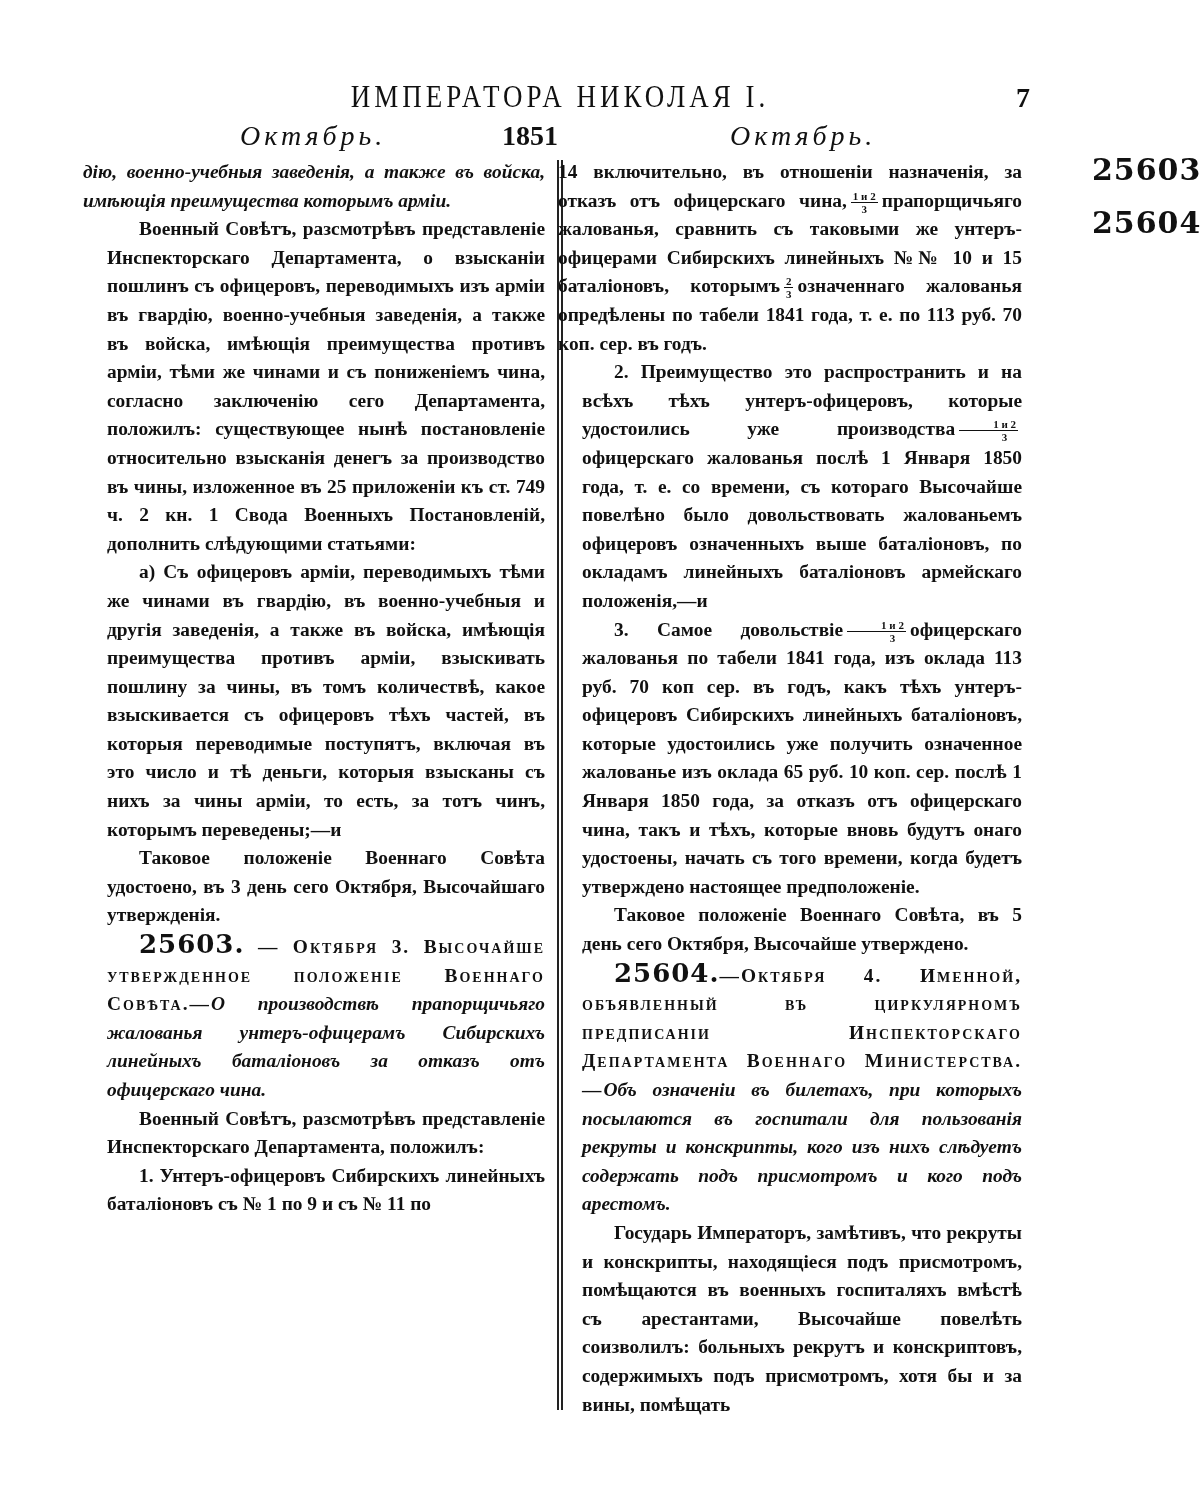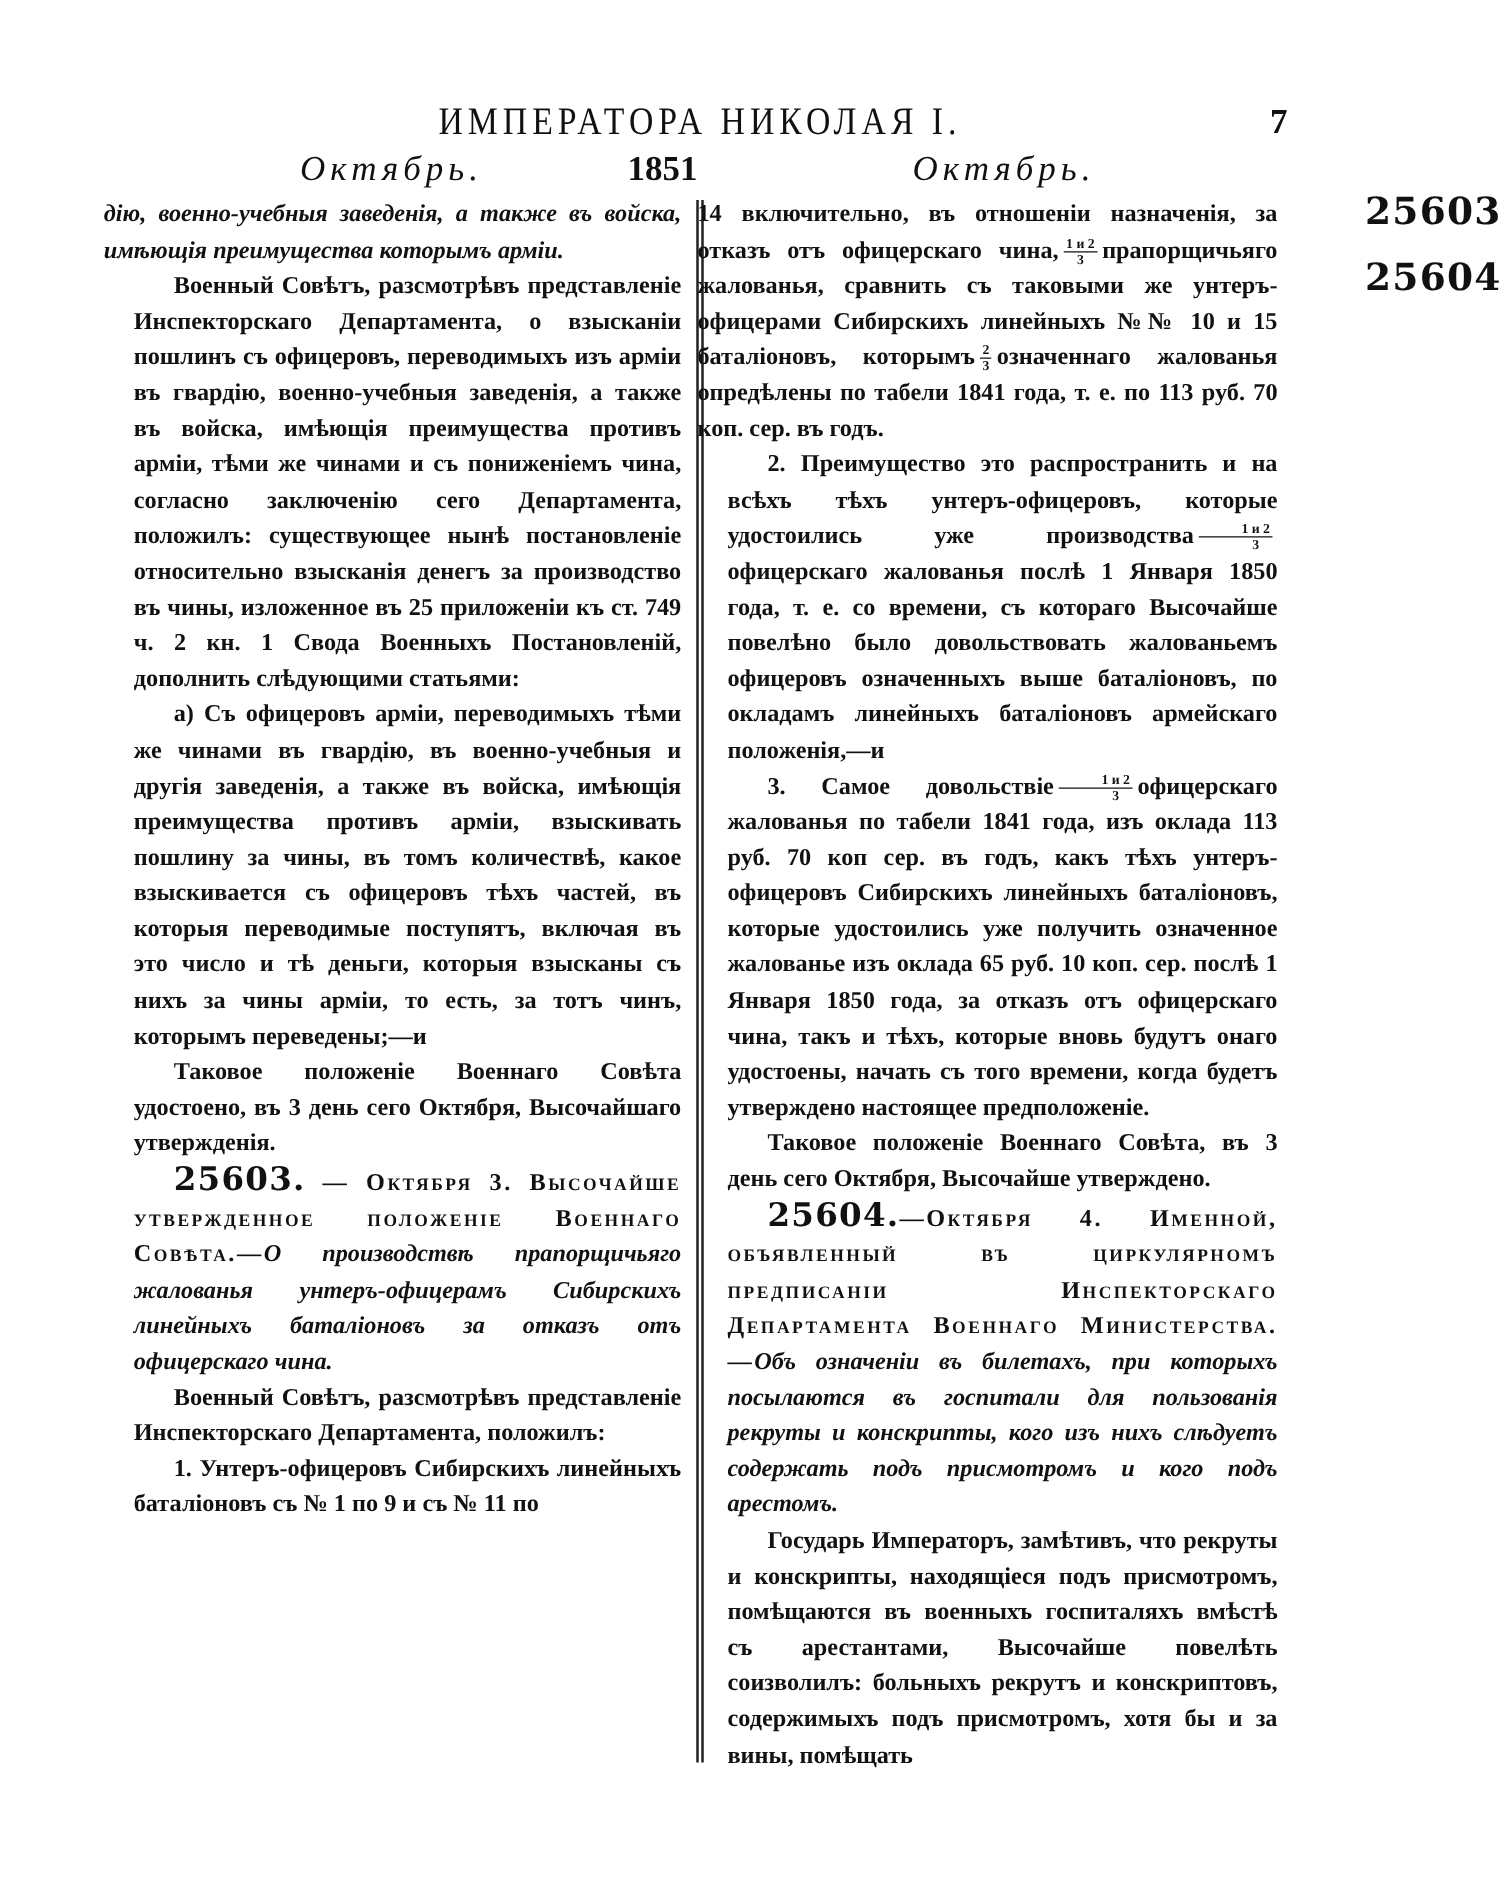--- a/index.html
+++ b/index.html
@@ -81,16 +81,16 @@
   <p class="indent">Таковое положеніе Военнаго Совѣта удостоено, въ 3 день сего Октября, Высочайшаго утвержденія.</p>
   <p class="indent"><span class="num-head">25603.</span><span class="smallcaps"> — Октября 3. Высочайше утвержденное положеніе Военнаго Совѣта.—</span><span class="italic">О производствѣ прапорщичьяго жалованья унтеръ-офицерамъ Сибирскихъ линейныхъ баталіоновъ за отказъ отъ офицерскаго чина.</span></p>
   <p class="indent">Военный Совѣтъ, разсмотрѣвъ представленіе Инспекторскаго Департамента, положилъ:</p>
   <p class="indent">1. Унтеръ-офицеровъ Сибирскихъ линейныхъ баталіоновъ съ № 1 по 9 и съ № 11 по</p>
 </div>
 
 <div class="column col-right">
   <p><span>14 включительно, въ отношеніи назначенія, за отказъ отъ офицерскаго чина,</span><span class="frac"><span class="num">1 и 2</span><span class="den">3</span></span><span>прапорщичьяго жалованья, сравнить съ таковыми же унтеръ-офицерами Сибирскихъ линейныхъ №№ 10 и 15 баталіоновъ, которымъ</span><span class="frac"><span class="num">2</span><span class="den">3</span></span><span>означеннаго жалованья опредѣлены по табели 1841 года, т. е. по 113 руб. 70 коп. сер. въ годъ.</span></p>
   <p class="indent"><span>2. Преимущество это распространить и на всѣхъ тѣхъ унтеръ-офицеровъ, которые удостоились уже производства</span><span class="frac"><span class="num">1 и 2</span><span class="den">3</span></span><span>офицерскаго жалованья послѣ 1 Января 1850 года, т. е. со времени, съ котораго Высочайше повелѣно было довольствовать жалованьемъ офицеровъ означенныхъ выше баталіоновъ, по окладамъ линейныхъ баталіоновъ армейскаго положенія,—и</span></p>
   <p class="indent"><span>3. Самое довольствіе</span><span class="frac"><span class="num">1 и 2</span><span class="den">3</span></span><span>офицерскаго жалованья по табели 1841 года, изъ оклада 113 руб. 70 коп сер. въ годъ, какъ тѣхъ унтеръ-офицеровъ Сибирскихъ линейныхъ баталіоновъ, которые удостоились уже получить означенное жалованье изъ оклада 65 руб. 10 коп. сер. послѣ 1 Января 1850 года, за отказъ отъ офицерскаго чина, такъ и тѣхъ, которые вновь будутъ онаго удостоены, начать съ того времени, когда будетъ утверждено настоящее предположеніе.</span></p>
-  <p class="indent">Таковое положеніе Военнаго Совѣта, въ 3 день сего Октября, Высочайше утверждено.</p>
+  <p class="indent">Таковое положеніе Военнаго Совѣта, въ 5 день сего Октября, Высочайше утверждено.</p>
   <p class="indent"><span class="num-head">25604.</span><span class="smallcaps">—Октября 4. Именной, объявленный въ циркулярномъ предписаніи Инспекторскаго Департамента Военнаго Министерства.—</span><span class="italic">Объ означеніи въ билетахъ, при которыхъ посылаются въ госпитали для пользованія рекруты и конскрипты, кого изъ нихъ слѣдуетъ содержать подъ присмотромъ и кого подъ арестомъ.</span></p>
   <p class="indent">Государь Императоръ, замѣтивъ, что рекруты и конскрипты, находящіеся подъ присмотромъ, помѣщаются въ военныхъ госпиталяхъ вмѣстѣ съ арестантами, Высочайше повелѣть соизволилъ: больныхъ рекрутъ и конскриптовъ, содержимыхъ подъ присмотромъ, хотя бы и за вины, помѣщать</p>
 </div>
 
 </body></html>

